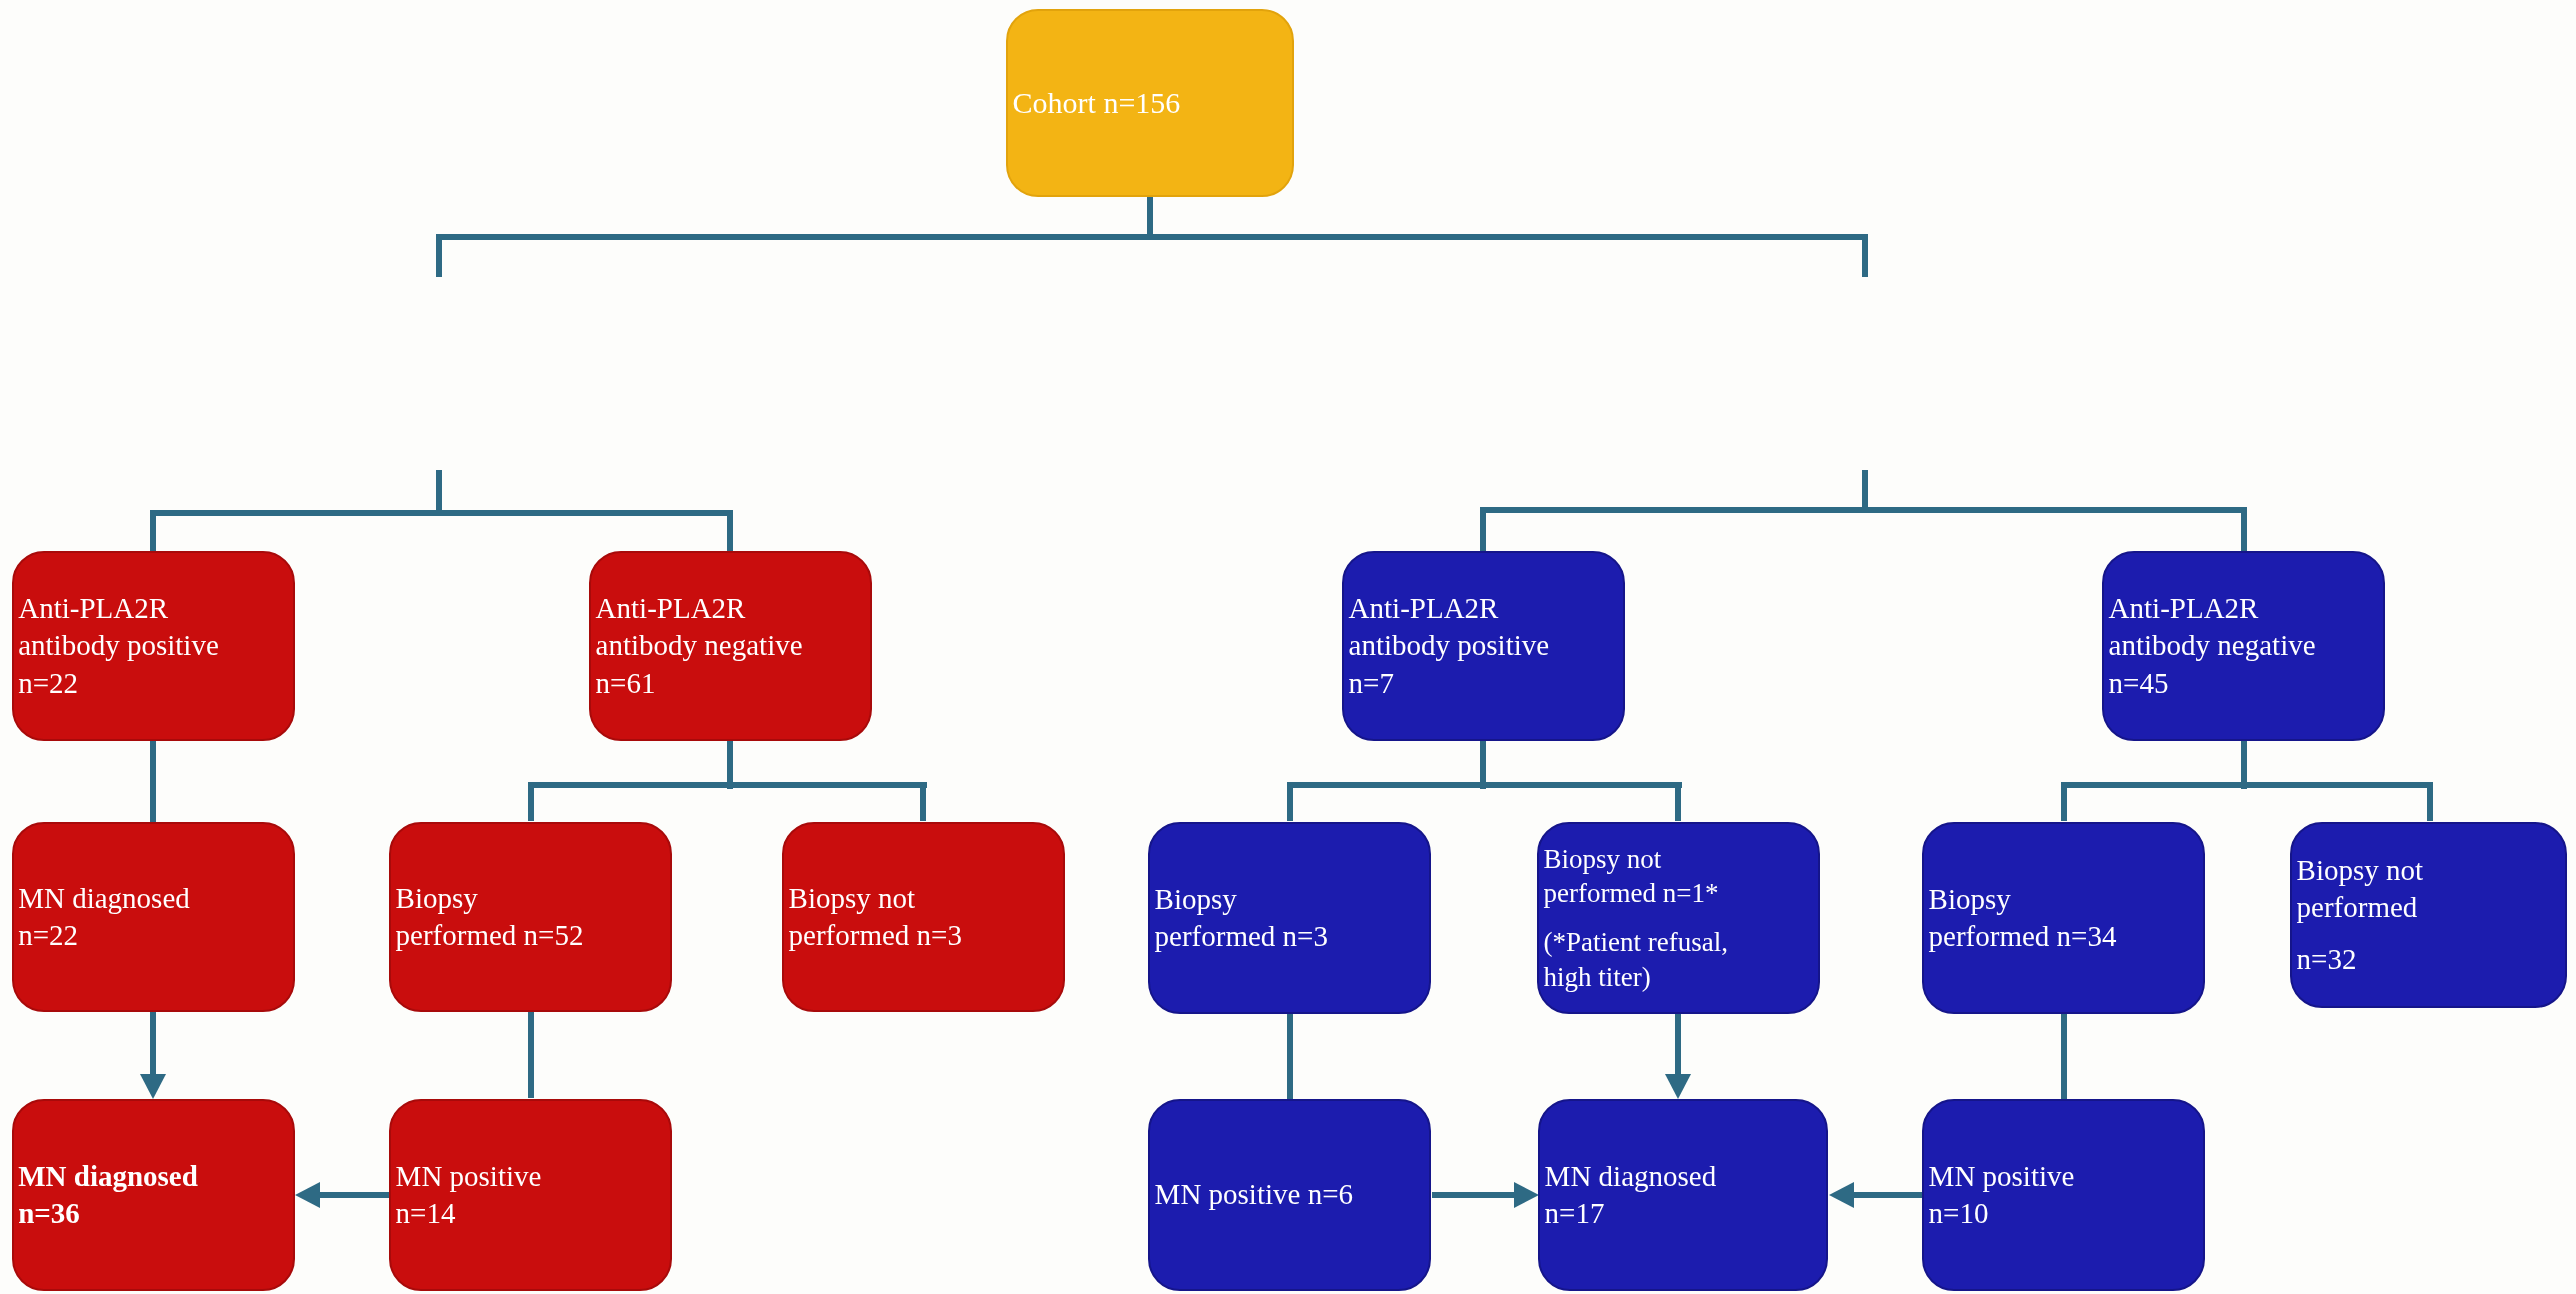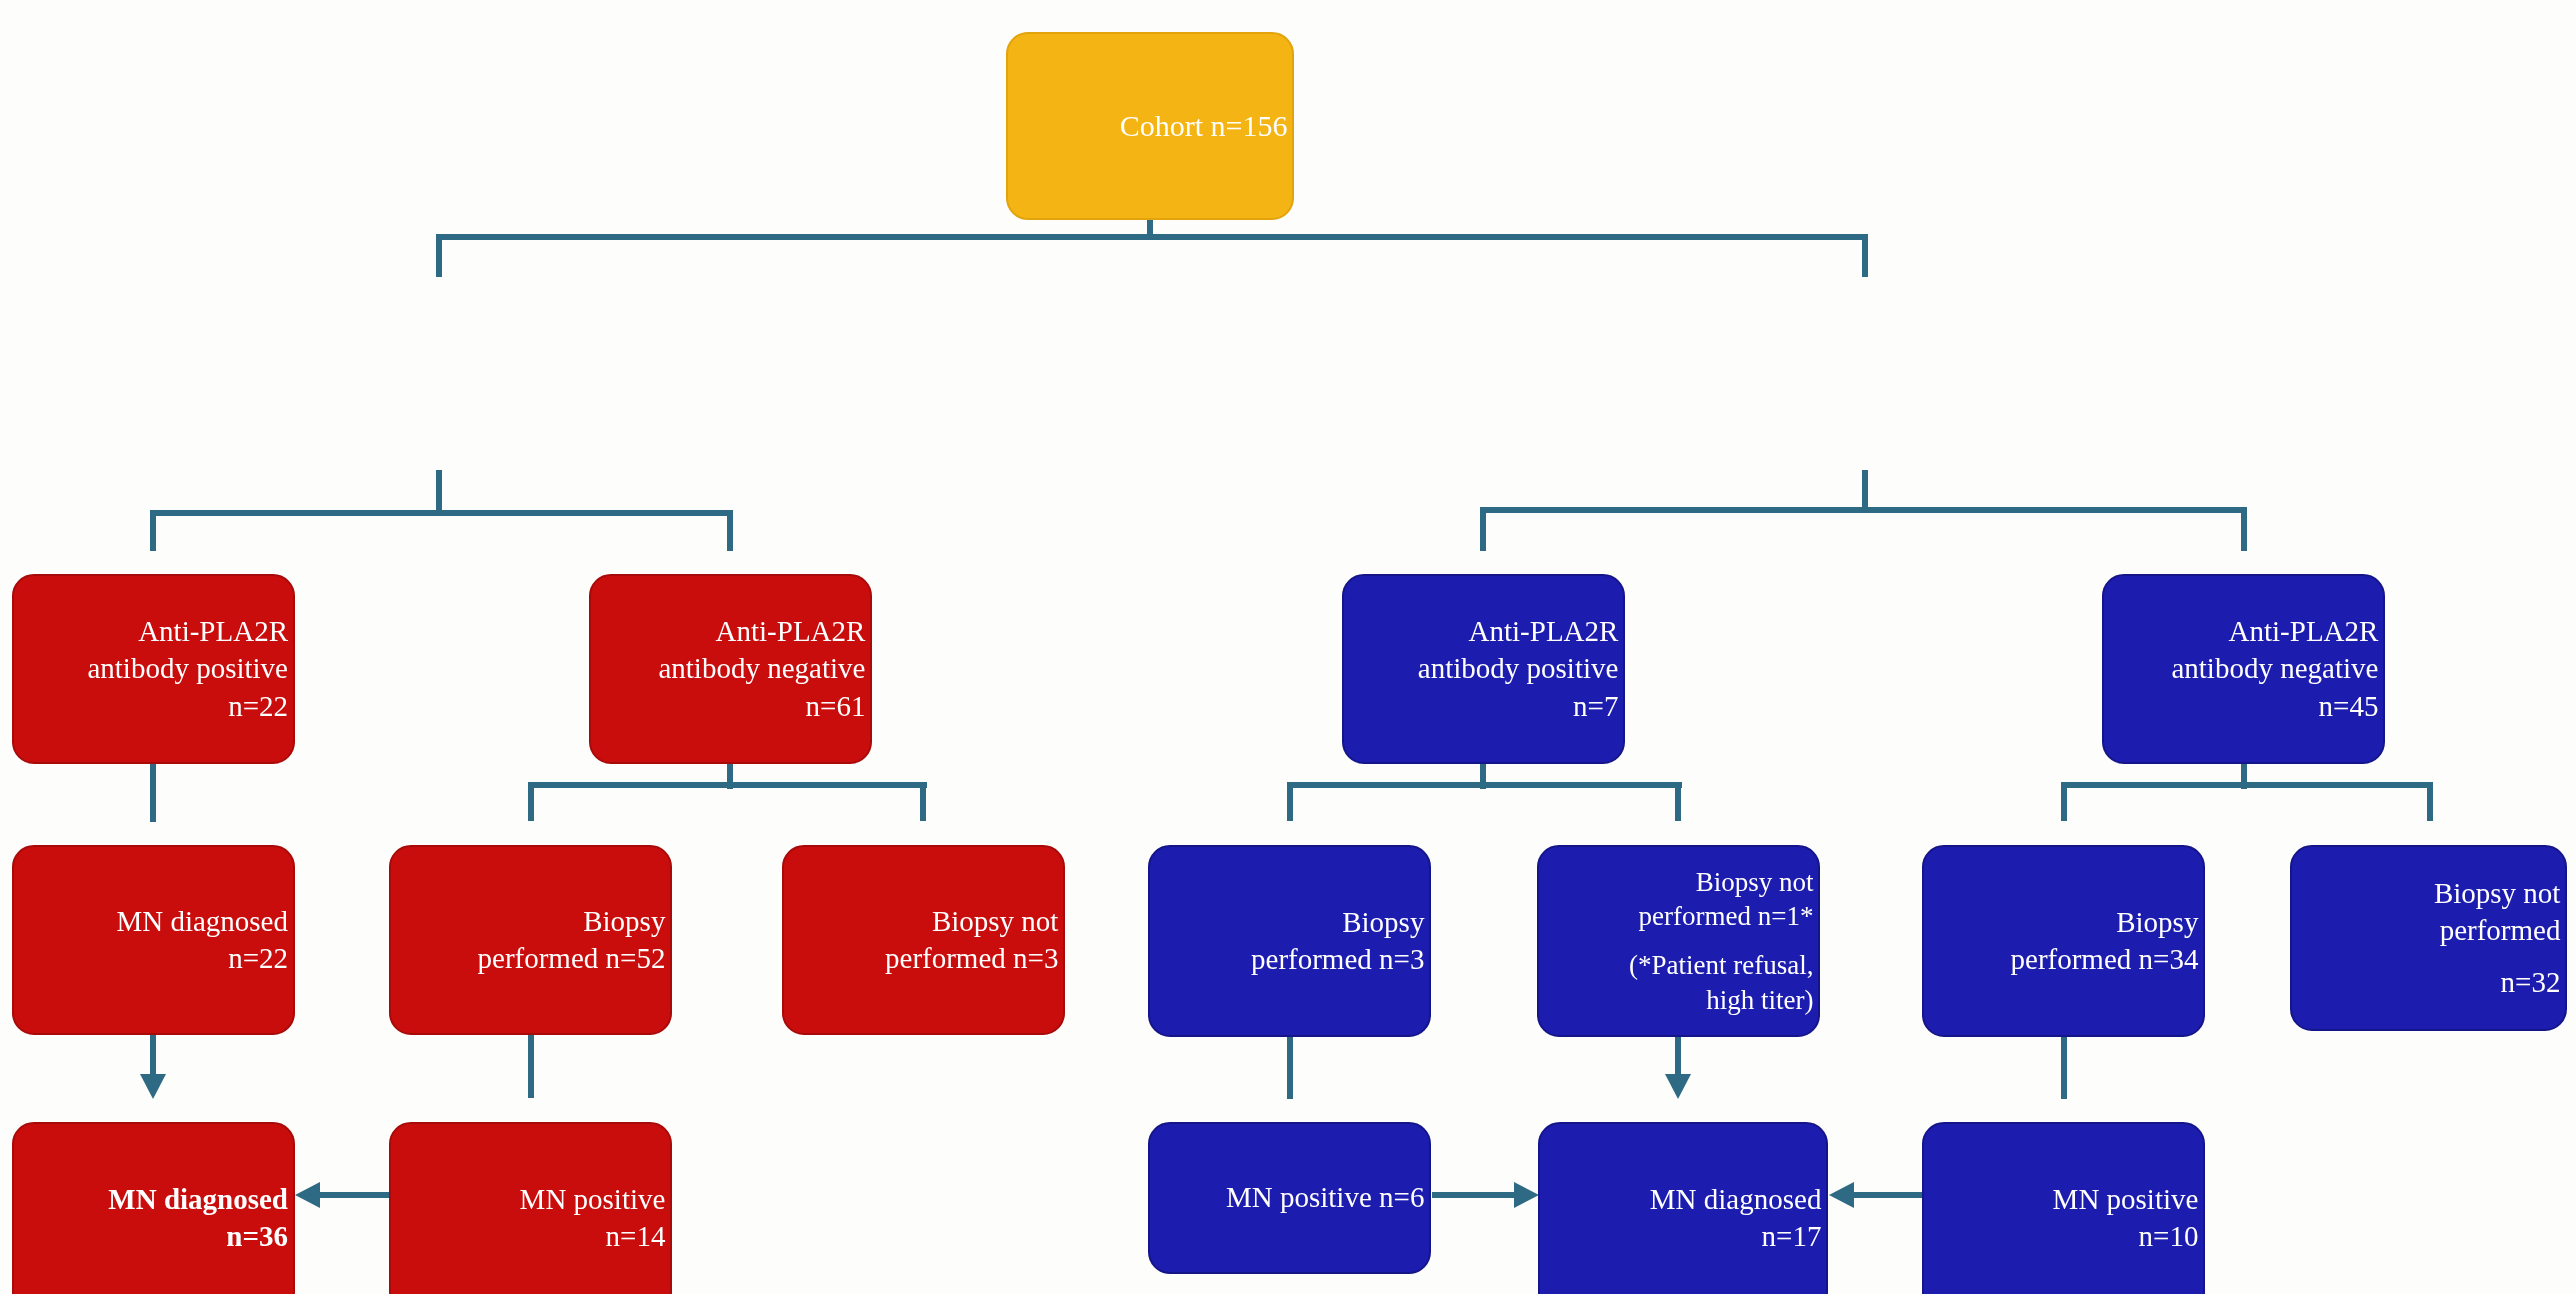--- a/index.html
+++ b/index.html
@@ -5,32 +5,31 @@
   html,body{margin:0;padding:0;background:#fdfdfb;}
   #canvas{
     position:relative;
     width:2576px;height:1295px;
     background:#fdfdfb;
     font-family:"Liberation Serif","DejaVu Serif",serif;
     overflow:hidden;
   }
   .node{
     position:absolute;
-    border-radius:22px;
+    border-radius:32px;
     color:#ffffff;
     display:flex;
     flex-direction:column;
     align-items:center;
     justify-content:center;
-    text-align:right;
+    text-align:left;
     font-size:29px;
     line-height:1.28;
     padding:6.2px 4.6px;
     box-sizing:border-box;
-    margin-top:23px;
   }
   .node .ln{width:100%;}
   .node .ln.gap{margin-top:20px;}
   .node .ln.gap-sm{margin-top:14px;}
   .yellow{background:#f3b414;border:2.3px solid #e2a30c;}
   .red{background:#c90d0d;border:2.3px solid #a80a0a;}
   .blue{background:#1c1cae;border:2.3px solid #15158a;}
   .bold{font-weight:bold;}
   .cohort-text{font-size:30px;}
   .h-line,.v-line{position:absolute;background:#2e6a84;}
@@ -184,21 +183,21 @@
   <div class="node red bold" style="left:11.6px;top:1099px;width:283px;height:192px;">
     <div class="ln">MN diagnosed</div>
     <div class="ln">n=36</div>
   </div>
 
   <div class="node red" style="left:389px;top:1099px;width:283px;height:192px;">
     <div class="ln">MN positive</div>
     <div class="ln">n=14</div>
   </div>
 
-  <div class="node blue" style="left:1148px;top:1099px;width:283px;height:152px;">
+  <div class="node blue" style="left:1148px;top:1099px;width:283px;height:192px;">
     <div class="ln">MN positive n=6</div>
   </div>
 
   <div class="node blue" style="left:1538px;top:1099px;width:290px;height:192px;">
     <div class="ln">MN diagnosed</div>
     <div class="ln">n=17</div>
   </div>
 
   <div class="node blue" style="left:1922px;top:1099px;width:283px;height:192px;">
     <div class="ln">MN positive</div>

